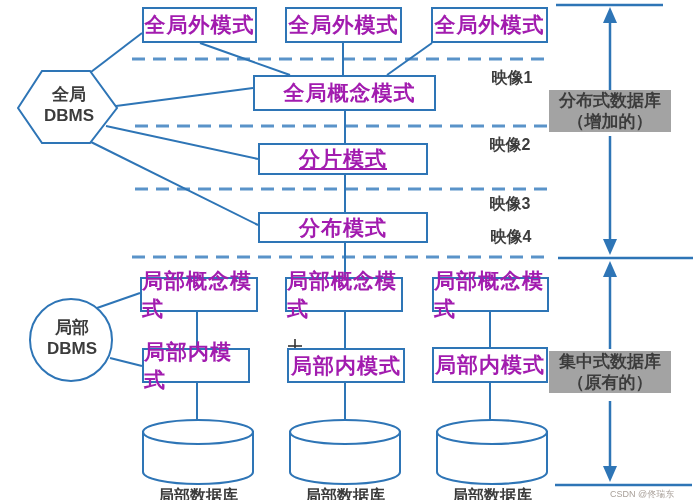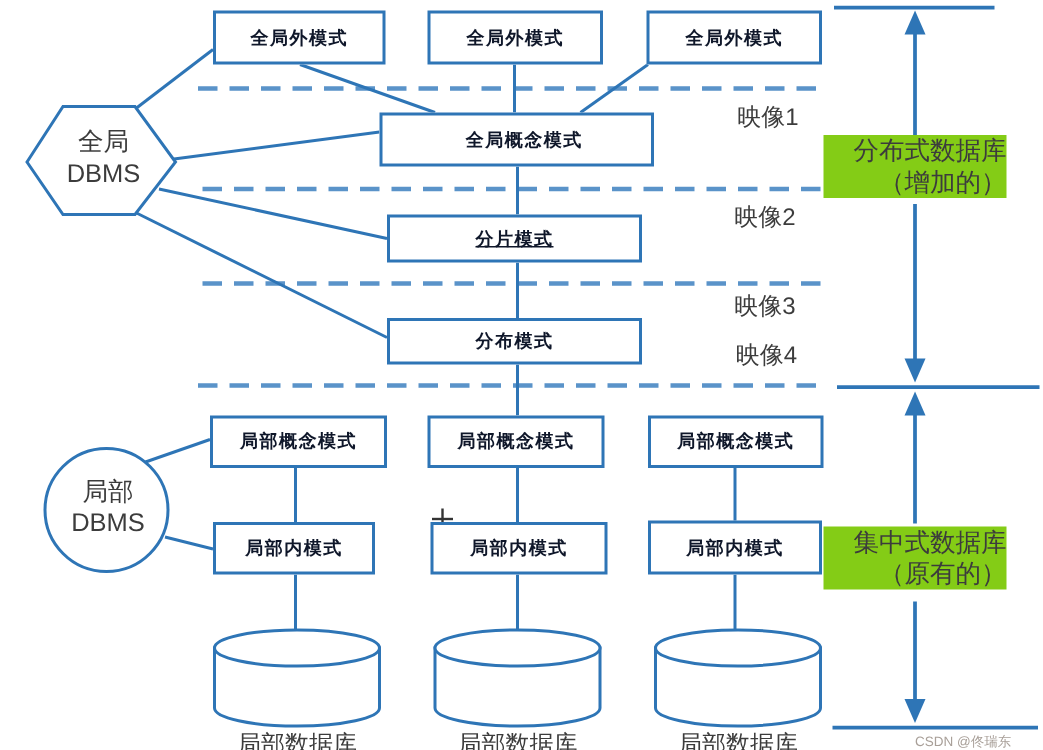--- a/index.html
+++ b/index.html
@@ -4,27 +4,27 @@
 <style>
   html,body{margin:0;padding:0;background:#fff;}
   .stage{
     position:relative;width:695px;height:500px;background:#ffffff;overflow:hidden;
     font-family:"Liberation Sans",sans-serif;color:#3c3c3c;
   }
   .stage svg{position:absolute;left:0;top:0;}
   .nbox{
     position:absolute;border:2px solid #2e75b6;background:#ffffff;
     display:flex;align-items:center;justify-content:center;
-    font-size:12px;font-weight:bold;letter-spacing:1px;color:#0f172a;
+    font-size:21px;font-weight:bold;letter-spacing:1px;color:#a21caf;
     box-sizing:border-box;
   }
-  .lbl{position:absolute;font-weight:normal;color:#3c3c3c;}
+  .lbl{position:absolute;font-weight:bold;color:#3c3c3c;}
   .center2{display:flex;flex-direction:column;align-items:center;justify-content:center;text-align:center;}
   .maplbl{font-size:16px;width:52px;text-align:center;}
-  .anno{width:122px;text-align:right;font-size:17px;line-height:21px;background:#84cc16;}
+  .anno{width:122px;text-align:center;font-size:17px;line-height:21px;background:#a3a3a3;}
   .cyl-lbl{width:104px;text-align:center;font-size:16px;margin-top:39px;}
   .shape-lbl{font-size:17px;line-height:21px;text-align:center;}
   .watermark{position:absolute;font-size:9px;font-weight:normal;color:#a89f98;width:80px;text-align:left;}
 </style>
 </head>
 <body>
 
 <div class="stage">
 
   <svg width="695" height="500" viewBox="0 0 695 500">

